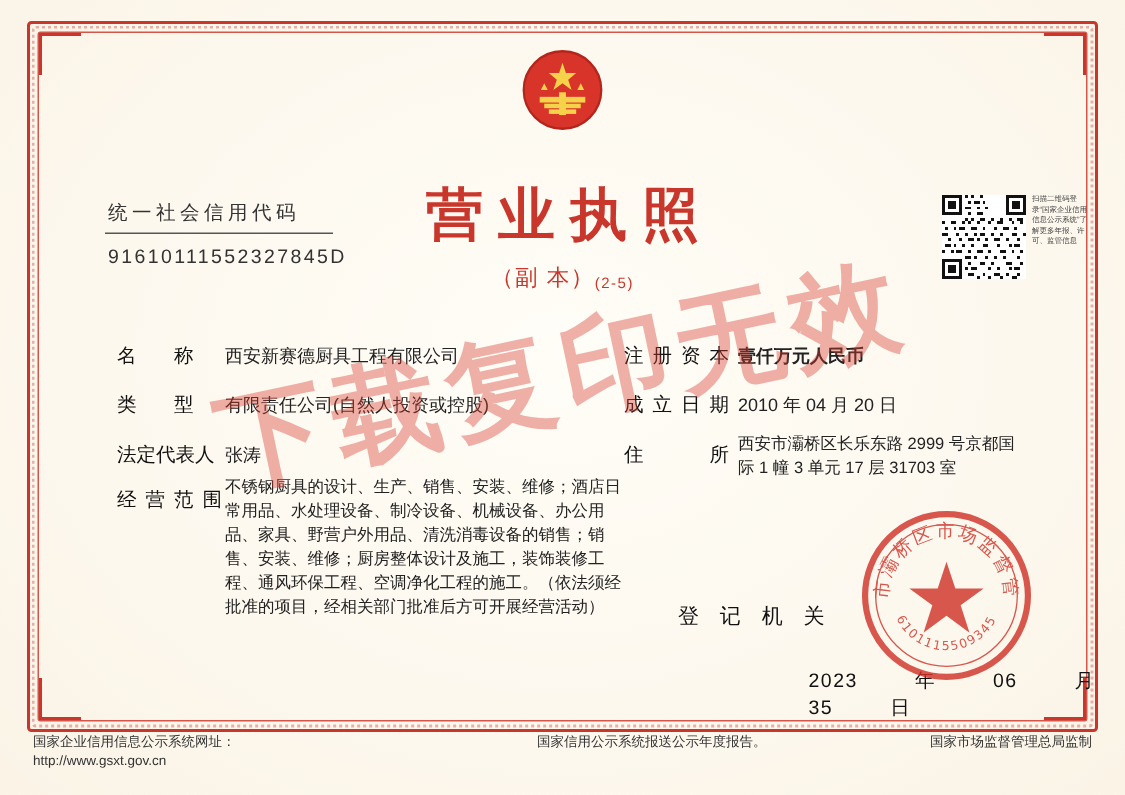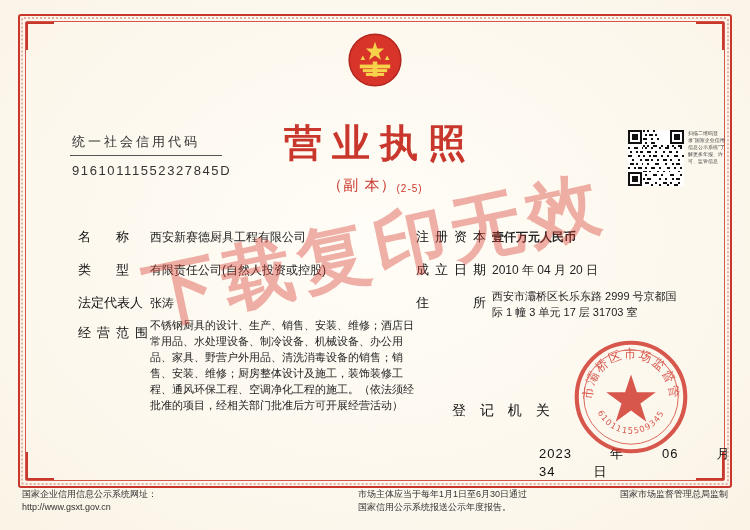--- a/index.html
+++ b/index.html
@@ -285,21 +285,21 @@
 
   <div class="field flabel row-date-l">成立日期</div>
   <div class="field fvalue row-date-v">2010 年 04 月 20 日</div>
 
   <div class="field flabel row-addr-l">住　　所</div>
   <div class="field row-addr-v">西安市灞桥区长乐东路 2999 号京都国际 1 幢 3 单元 17 层 31703 室</div>
 
   <div class="reg-org">登 记 机 关</div>
 
   <div class="date-line">
-    <span>2023</span><span>年</span><span>06</span><span>月</span><span>34</span><span>日</span>
+    <span>2023</span><span>年</span><span>06</span><span>月</span><span>35</span><span>日</span>
   </div>
 
   <svg class="seal" viewBox="0 0 200 200">
     <circle cx="100" cy="100" r="92" fill="none" stroke="#d0342a" stroke-width="7"></circle>
     <circle cx="100" cy="100" r="80" fill="none" stroke="#d0342a" stroke-width="1.5"></circle>
     <polygon points="100,62 110,92 142,92 116,111 126,142 100,123 74,142 84,111 58,92 90,92" fill="#d0342a"></polygon>
     <path id="sealArc" d="M 100,100 m -66,0 a 66,66 0 1,1 132,0" fill="none"></path>
     <text font-size="21" fill="#d0342a" font-family="'DejaVu Sans',sans-serif" letter-spacing="3">
       <textPath href="#sealArc" startOffset="50%" text-anchor="middle">西安市灞桥区市场监督管理局</textPath>
     </text>
@@ -310,21 +310,20 @@
   </svg>
 
   <div class="watermark">下载复印无效</div>
 
   <div class="footer">
     <div class="f-left">
       <div>国家企业信用信息公示系统网址：</div>
       <div>http://www.gsxt.gov.cn</div>
     </div>
     <div class="f-mid">
-      <div>市场主体应当于每年1月1日至6月30日通过</div>
       <div>国家信用公示系统报送公示年度报告。</div>
     </div>
     <div class="f-right">
       <div>国家市场监督管理总局监制</div>
     </div>
   </div>
 
 </div>
 
 </body></html>

